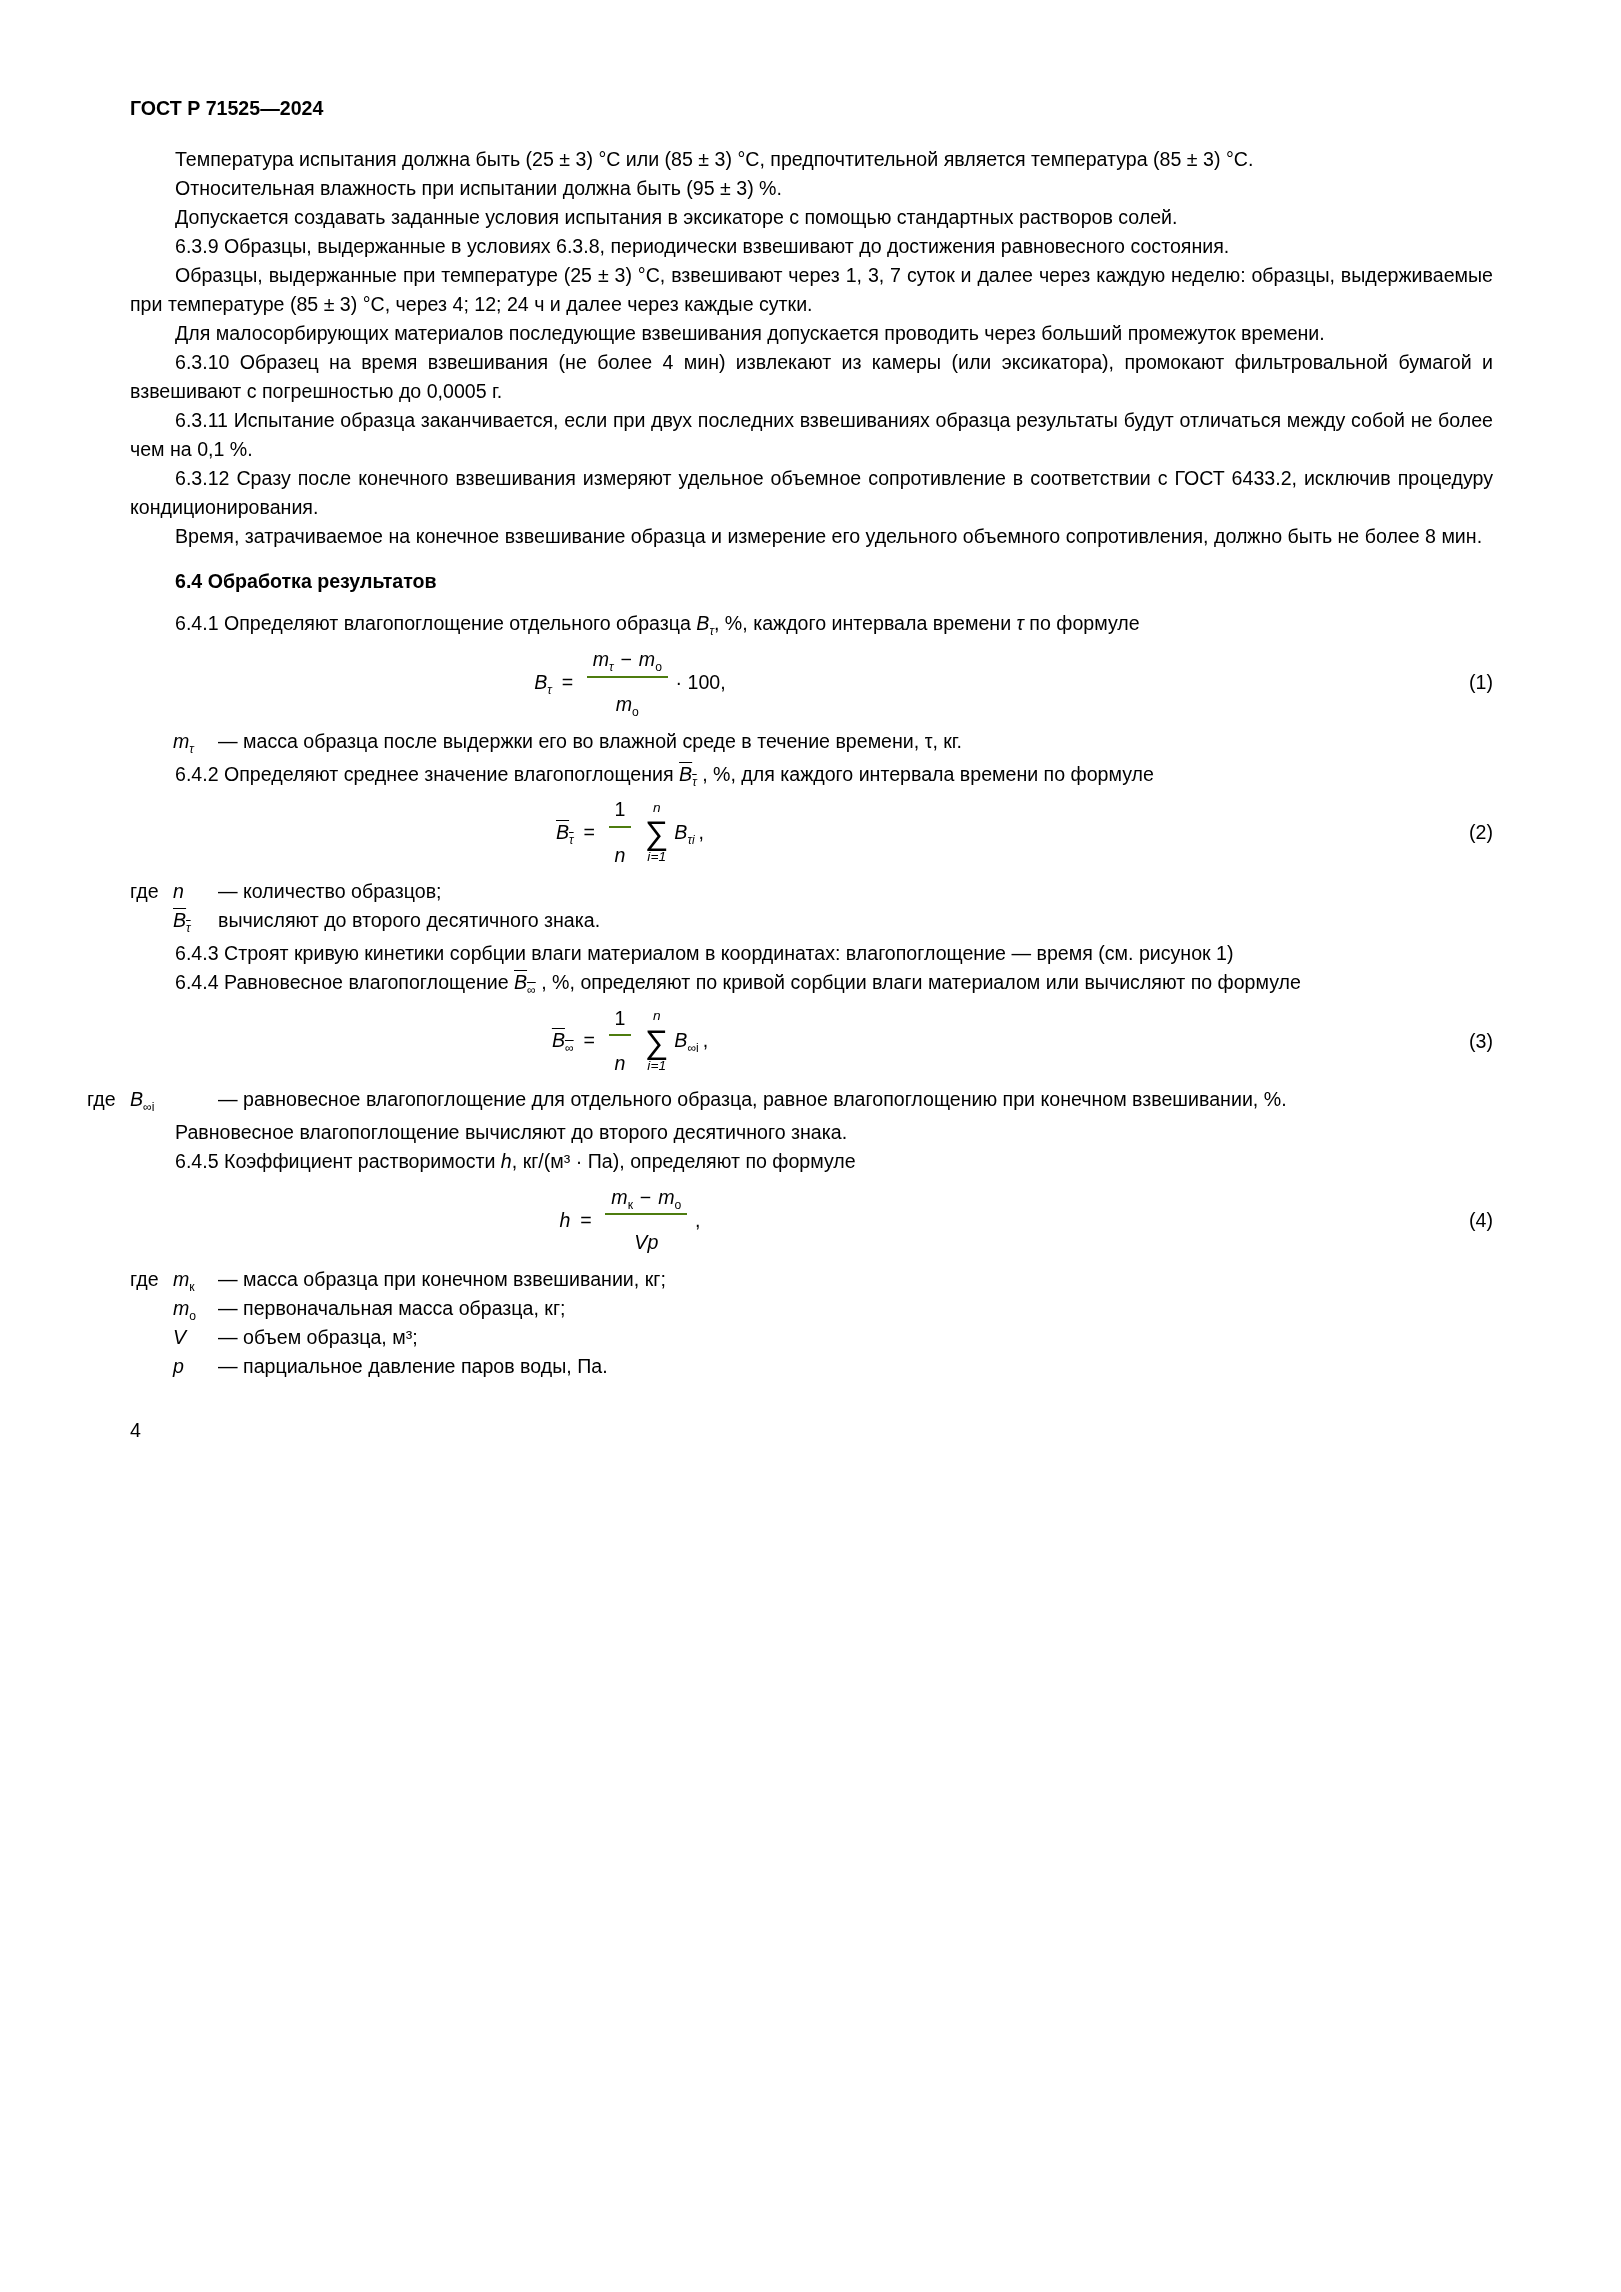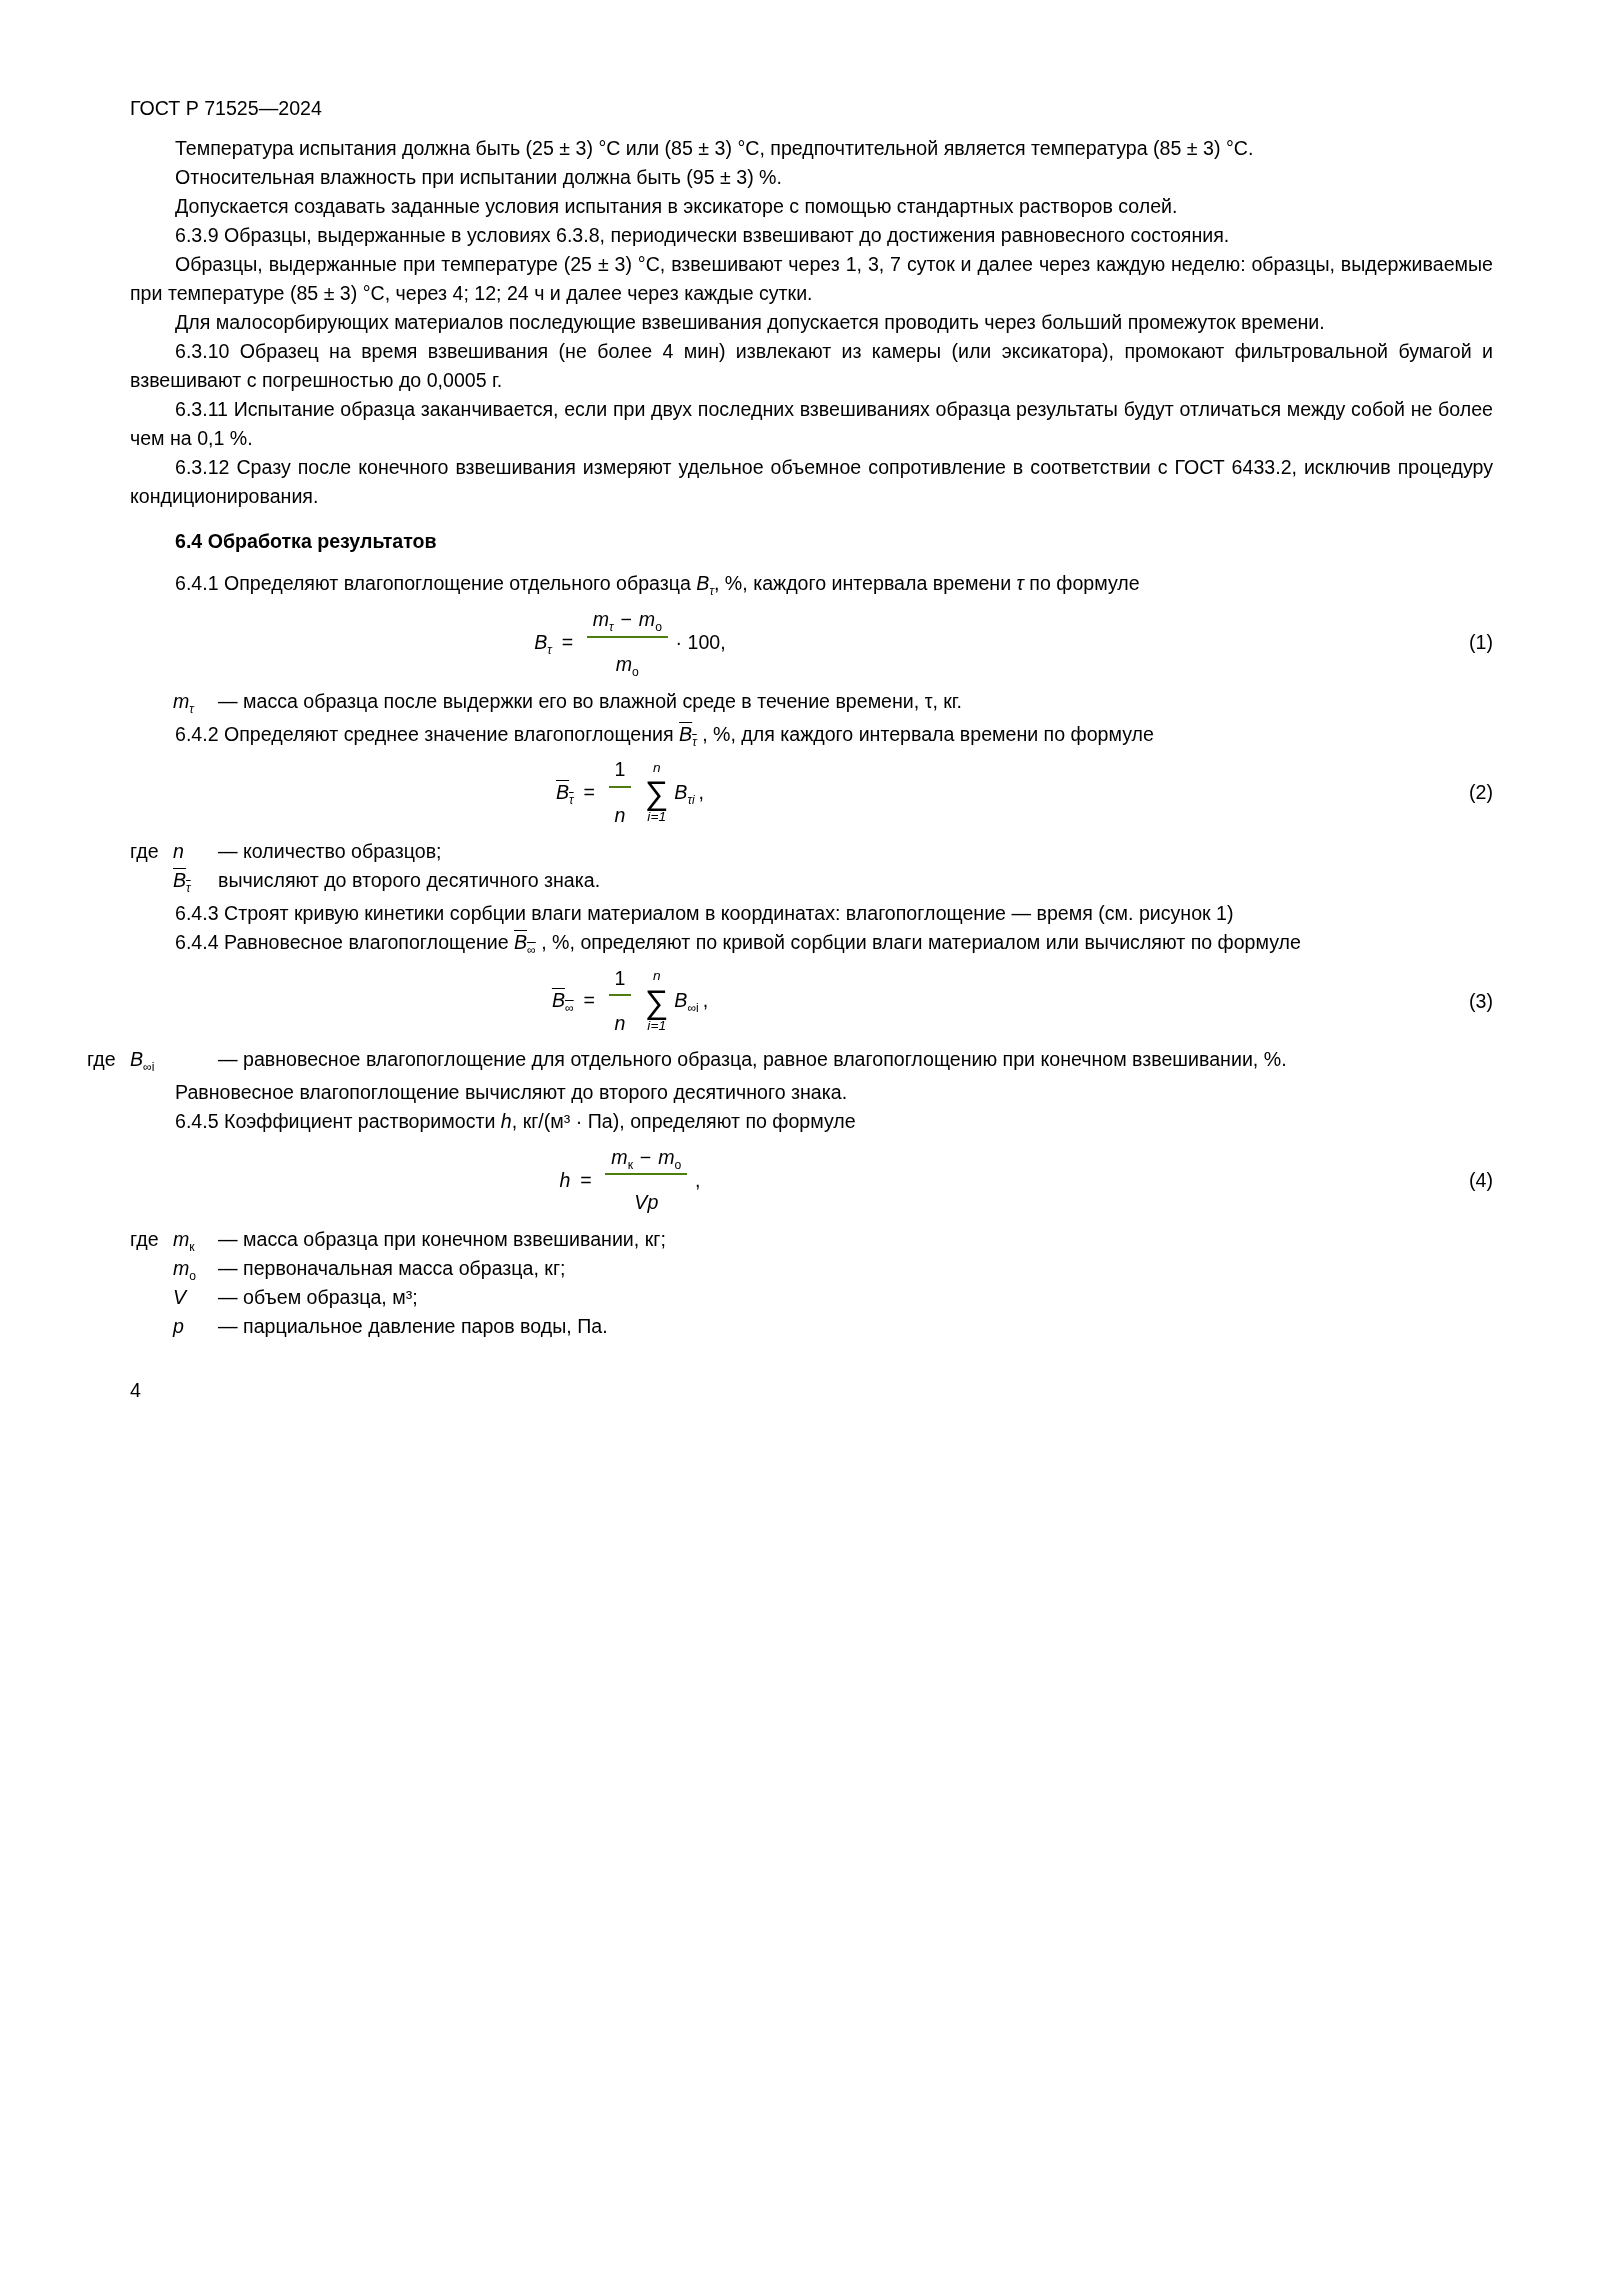--- a/index.html
+++ b/index.html
@@ -11,22 +11,22 @@
     box-sizing: border-box;
     padding: 94px 128px 0 130px;
     background: #ffffff;
     color: #000000;
     font-family: "Liberation Sans", sans-serif;
     font-size: 19.6px;
     line-height: 29px;
     overflow: hidden;
   }
   .doc-header {
-    font-weight: normal;
-    margin-bottom: 11px;
+    font-weight: bold;
+    margin-bottom: 22px;
   }
   p.body {
     margin: 0;
     text-indent: 45px;
     text-align: justify;
   }
   h2.section {
     font-size: 19.6px;
     font-weight: bold;
     margin: 15.7px 0 13.7px 45px;
@@ -106,20 +106,21 @@
 
   <p class="body">Температура испытания должна быть (25 ± 3) °С или (85 ± 3) °С, предпочтительной является температура (85 ± 3) °С.</p>
   <p class="body">Относительная влажность при испытании должна быть (95 ± 3) %.</p>
   <p class="body">Допускается создавать заданные условия испытания в эксикаторе с помощью стандартных растворов солей.</p>
   <p class="body">6.3.9 Образцы, выдержанные в условиях 6.3.8, периодически взвешивают до достижения равновесного состояния.</p>
   <p class="body">Образцы, выдержанные при температуре (25 ± 3) °С, взвешивают через 1, 3, 7 суток и далее через каждую неделю: образцы, выдерживаемые при температуре (85 ± 3) °С, через 4; 12; 24 ч и далее через каждые сутки.</p>
   <p class="body">Для малосорбирующих материалов последующие взвешивания допускается проводить через больший промежуток времени.</p>
   <p class="body">6.3.10 Образец на время взвешивания (не более 4 мин) извлекают из камеры (или эксикатора), промокают фильтровальной бумагой и взвешивают с погрешностью до 0,0005 г.</p>
   <p class="body">6.3.11 Испытание образца заканчивается, если при двух последних взвешиваниях образца результаты будут отличаться между собой не более чем на 0,1 %.</p>
   <p class="body">6.3.12 Сразу после конечного взвешивания измеряют удельное объемное сопротивление в соответствии с ГОСТ 6433.2, исключив процедуру кондиционирования.</p>
+  <p class="body">Время, затрачиваемое на конечное взвешивание образца и измерение его удельного объемного сопротивления, должно быть не более 8 мин.</p>
 
   <h2 class="section">6.4 Обработка результатов</h2>
 
   <p class="body"><span>6.4.1 Определяют влагопоглощение отдельного образца </span><span class="fvar"><span class="it">B</span><sub class="sub-it">τ</sub></span><span>, %, каждого интервала времени </span><span class="it">τ</span><span> по формуле</span></p>
 
   <div class="formula-row">
     <div class="formula">
       <span class="fvar"><span class="it">B</span><sub class="sub-it">τ</sub></span>
         <span class="op">=</span>
         <span class="frac">

